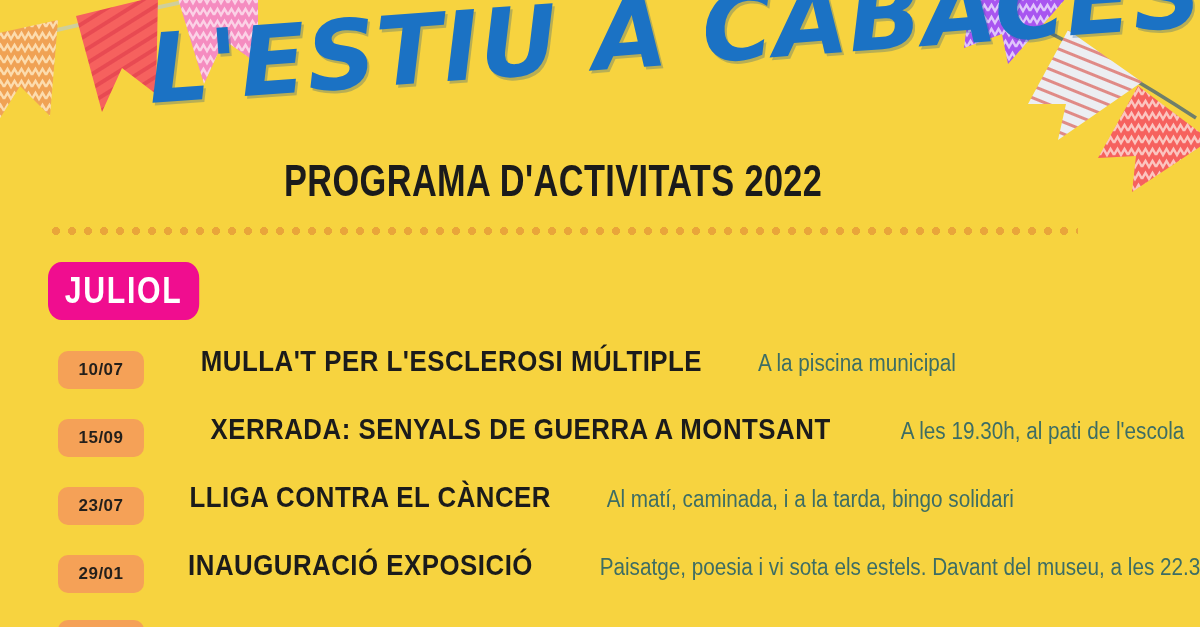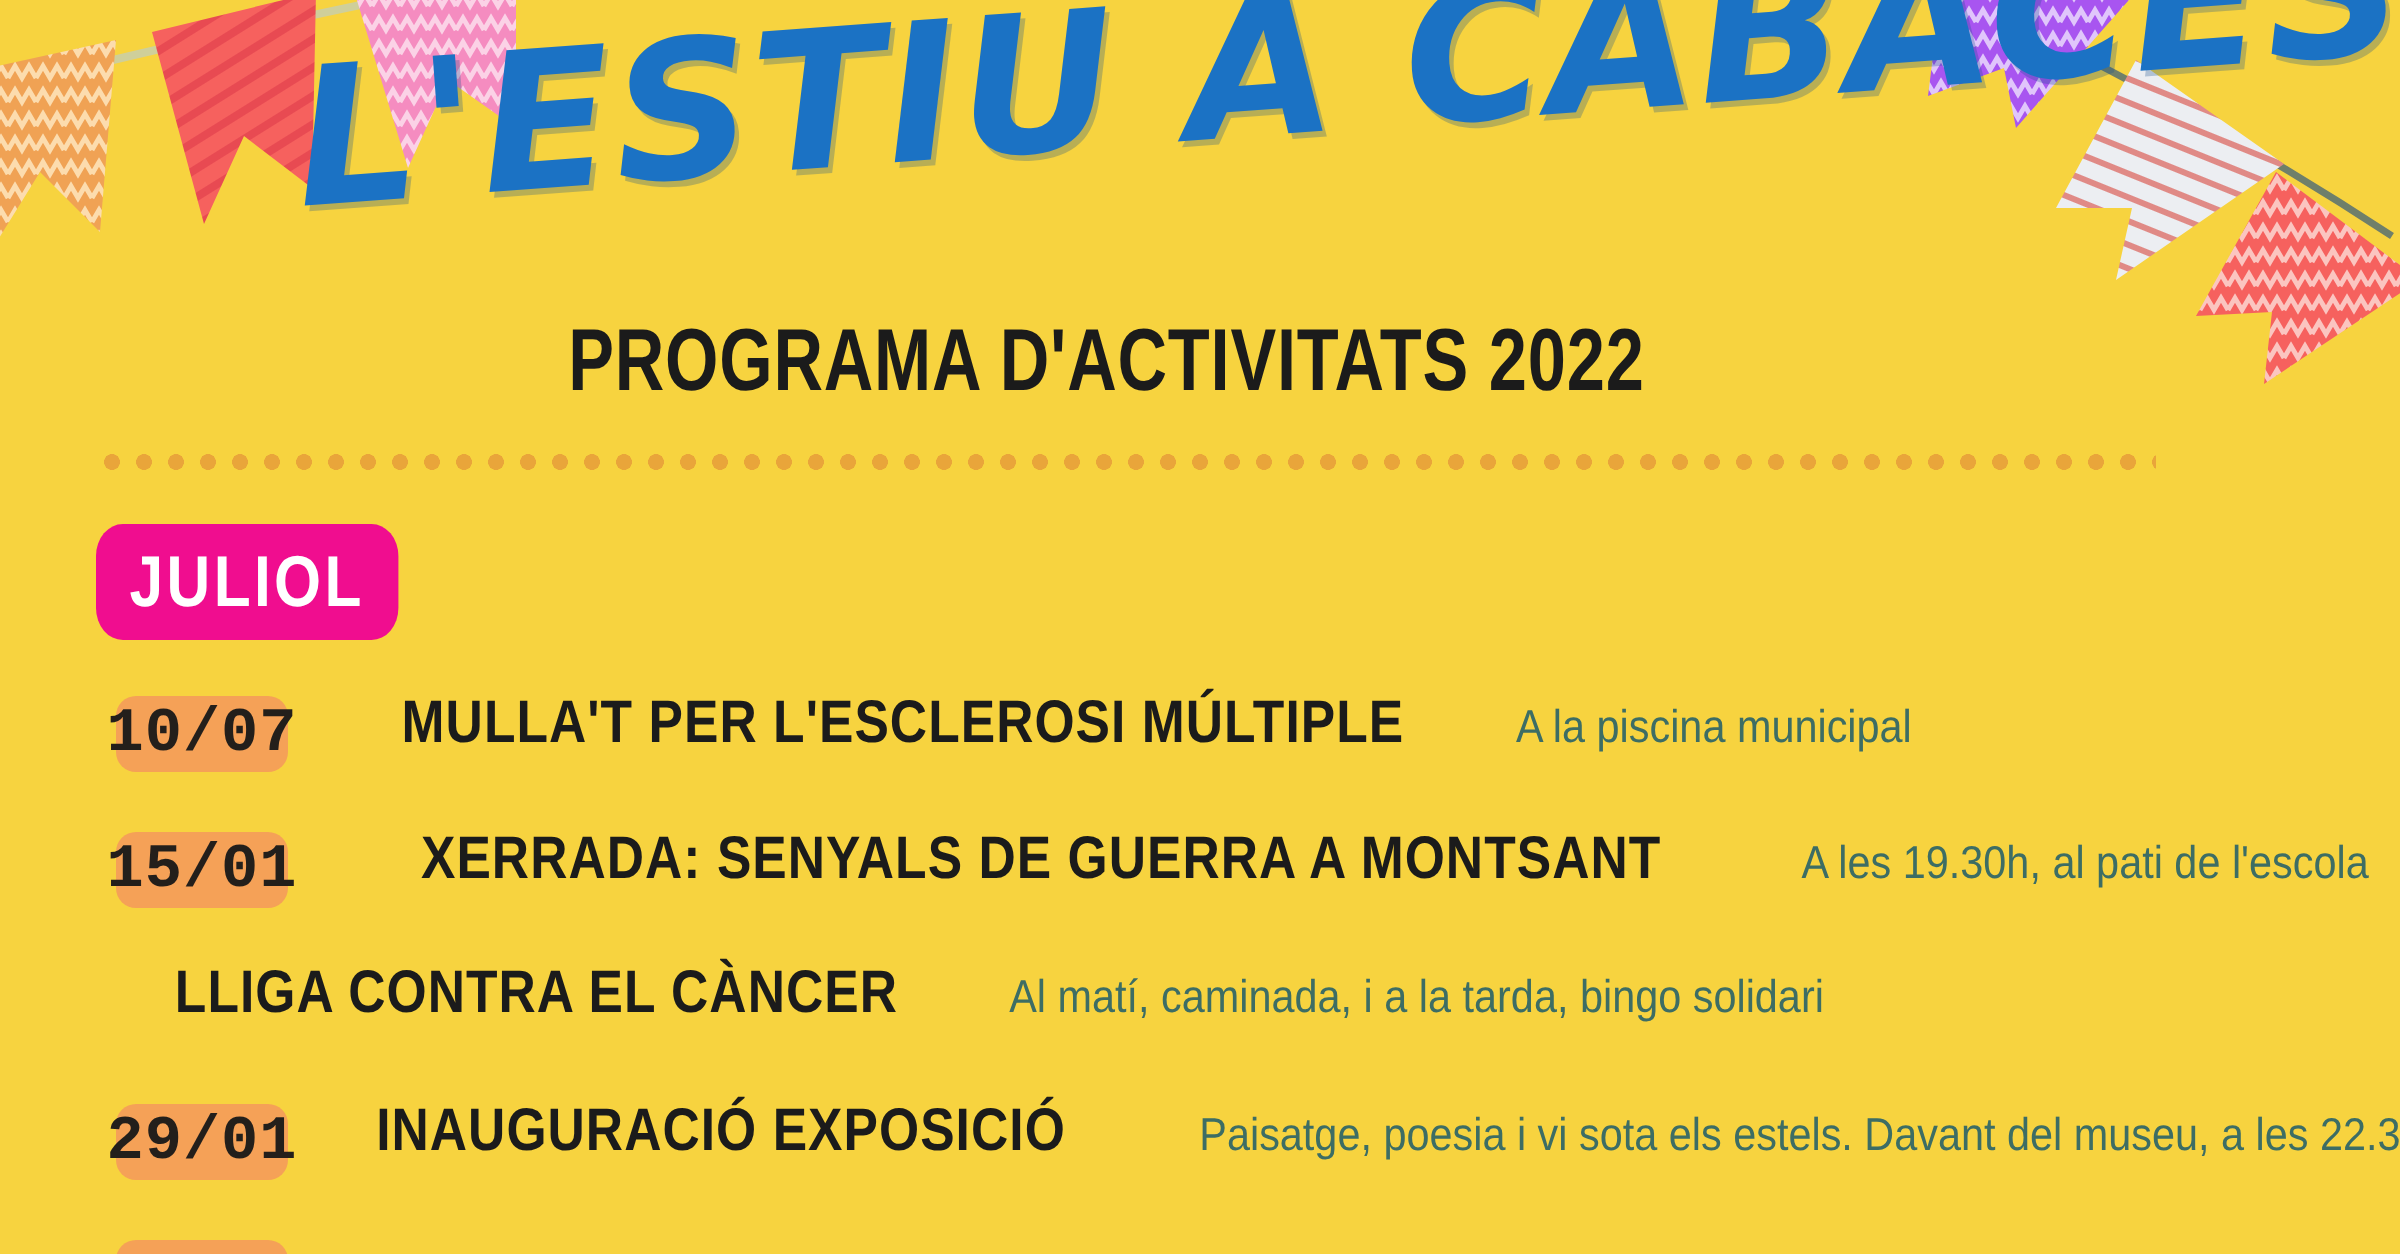--- a/index.html
+++ b/index.html
@@ -125,22 +125,22 @@
     flex: 0 0 auto;
     width: 86px;
     height: 38px;
     margin-right: 16px;
     display: flex;
     align-items: center;
     justify-content: center;
     background: #f5a157;
     border-radius: 10px;
     color: #231f1b;
-    font-family: Liberation Mono, monospace;
-    font-size: 31px;
+    font-family: Liberation Sans, sans-serif;
+    font-size: 17px;
     font-weight: 700;
     letter-spacing: 0.5px;
     transform: translateY(4px);
   }
   .event-title {
     flex: 0 0 auto;
     font-family: "Liberation Sans Narrow", "Liberation Sans", sans-serif;
     font-size: 30px;
     font-weight: 700;
     letter-spacing: 0.6px;
@@ -238,26 +238,27 @@
 
   <div class="events">
 
     <div class="event-row">
       <span class="date-badge">10/07</span>
       <span class="event-title">MULLA'T PER L'ESCLEROSI MÚLTIPLE</span>
       <span class="event-desc">A la piscina municipal</span>
     </div>
 
     <div class="event-row">
-      <span class="date-badge">15/01</span>
+      <span class="date-badge">15/09</span>
       <span class="event-title">XERRADA: SENYALS DE GUERRA A MONTSANT</span>
       <span class="event-desc">A les 19.30h, al pati de l'escola</span>
     </div>
 
     <div class="event-row">
+      <span class="date-badge">23/07</span>
       <span class="event-title">LLIGA CONTRA EL CÀNCER</span>
       <span class="event-desc">Al matí, caminada, i a la tarda, bingo solidari</span>
     </div>
 
     <div class="event-row">
       <span class="date-badge">29/01</span>
       <span class="event-title">INAUGURACIÓ EXPOSICIÓ</span>
       <span class="event-desc">Paisatge, poesia i vi sota els estels. Davant del museu, a les 22.30h</span>
     </div>
 

